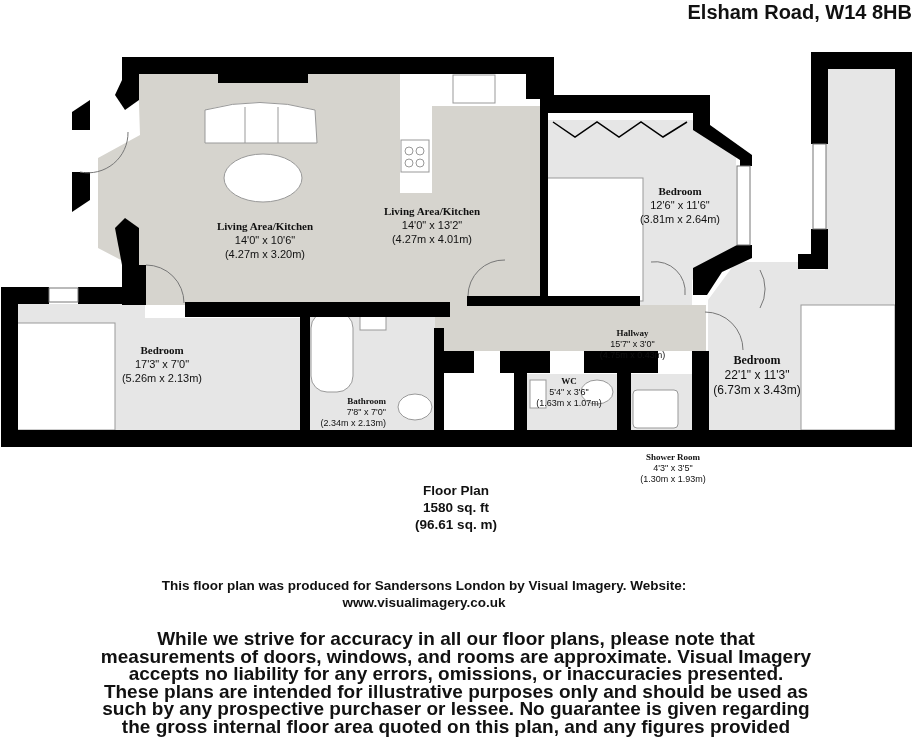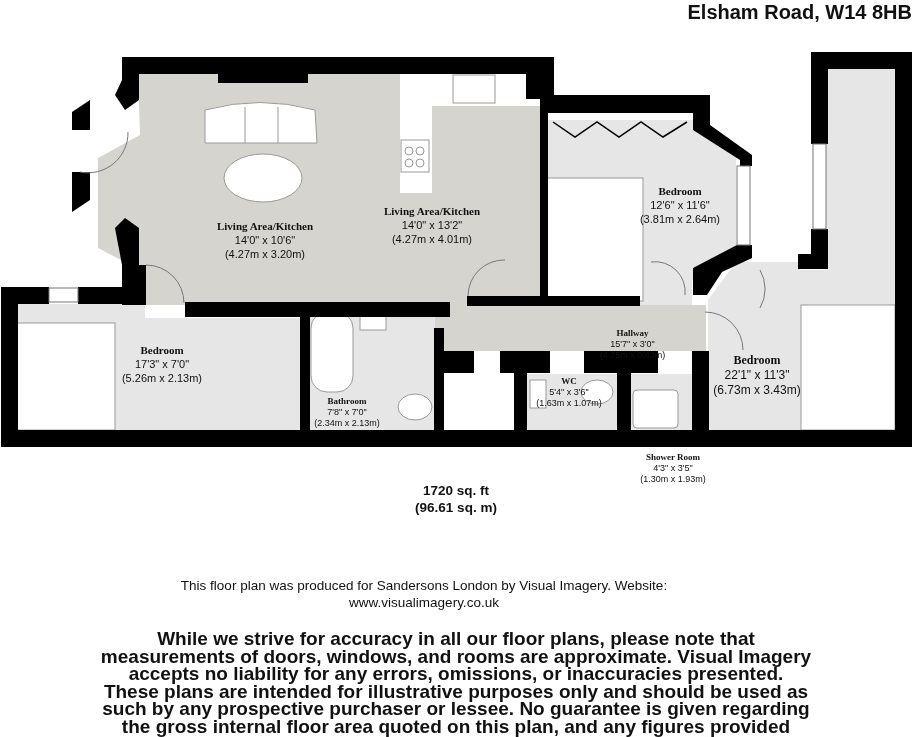--- a/index.html
+++ b/index.html
@@ -10,21 +10,21 @@
     svg.plan { position: absolute; left: 0; top: 0; }
     .lbl { position: absolute; text-align: center; font-size: 11px; line-height: 14px; white-space: nowrap; }
     .lbl .nm { font-weight: bold; display: block; font-family: Liberation Serif, serif; }
     .lbl .d { display: block; }
     .lbl.sm { font-size: 9px; line-height: 11px; }
     .lbl.lg { font-size: 12px; line-height: 15px; }
     .summary { position: absolute; left: 0; width: 912px; top: 482px; text-align: center;
                font-weight: bold; font-size: 13.5px; line-height: 17px; }
     .summary span { display: block; }
     .credit { position: absolute; left: 0; width: 848px; top: 577px; text-align: center;
-              font-weight: normal; font-size: 13.5px; line-height: 17px; }
+              font-weight: bold; font-size: 13.5px; line-height: 17px; }
     .credit span { display: block; }
     .disclaimer { position: absolute; left: 100px; width: 712px; top: 630px; text-align: center;
                   font-weight: bold; font-size: 19px; line-height: 17.6px; }
   </style>
 </head>
 <body>
 
 <div class="title">Elsham Road, W14 8HB</div>
 
 <svg class="plan" width="912" height="737" viewBox="0 0 912 737">
@@ -168,38 +168,39 @@
 <div class="lbl lg" style="left:705px; top:353px; width:104px;">
   <span class="nm">Bedroom</span>
   <span class="d">22'1" x 11'3"</span>
   <span class="d">(6.73m x 3.43m)</span>
 </div>
 <div class="lbl sm" style="left:590px; top:304px; width:85px;margin-top:24px;">
   <span class="nm">Hallway</span>
   <span class="d">15'7" x 3'0"</span>
   <span class="d">(4.75m x 0.43m)</span>
 </div>
-<div class="lbl sm" style="left:308px; top:396px; width:78px;">
+<div class="lbl sm" style="left:308px; top:396px; width:78px;text-align:right;">
   <span class="nm">Bathroom</span>
   <span class="d">7'8" x 7'0"</span>
   <span class="d">(2.34m x 2.13m)</span>
 </div>
 <div class="lbl sm" style="left:530px; top:376px; width:78px;">
   <span class="nm">WC</span>
   <span class="d">5'4" x 3'6"</span>
   <span class="d">(1.63m x 1.07m)</span>
 </div>
 <div class="lbl sm" style="left:633px; top:452px; width:80px;">
   <span class="nm">Shower Room</span>
   <span class="d">4'3" x 3'5"</span>
   <span class="d">(1.30m x 1.93m)</span>
 </div>
 
 <div class="summary">
-  <span>1720 sq. ft</span>
+  <span>Floor Plan</span>
+  <span>1580 sq. ft</span>
   <span>(96.61 sq. m)</span>
 </div>
 
 <div class="credit">
   <span>This floor plan was produced for Sandersons London by Visual Imagery. Website:</span>
   <span>www.visualimagery.co.uk</span>
 </div>
 
 <div class="disclaimer">While we strive for accuracy in all our floor plans, please note that measurements of doors, windows, and rooms are approximate. Visual Imagery accepts no liability for any errors, omissions, or inaccuracies presented. These plans are intended for illustrative purposes only and should be used as such by any prospective purchaser or lessee. No guarantee is given regarding the gross internal floor area quoted on this plan, and any figures provided should be considered initial estimates only</div>
 

